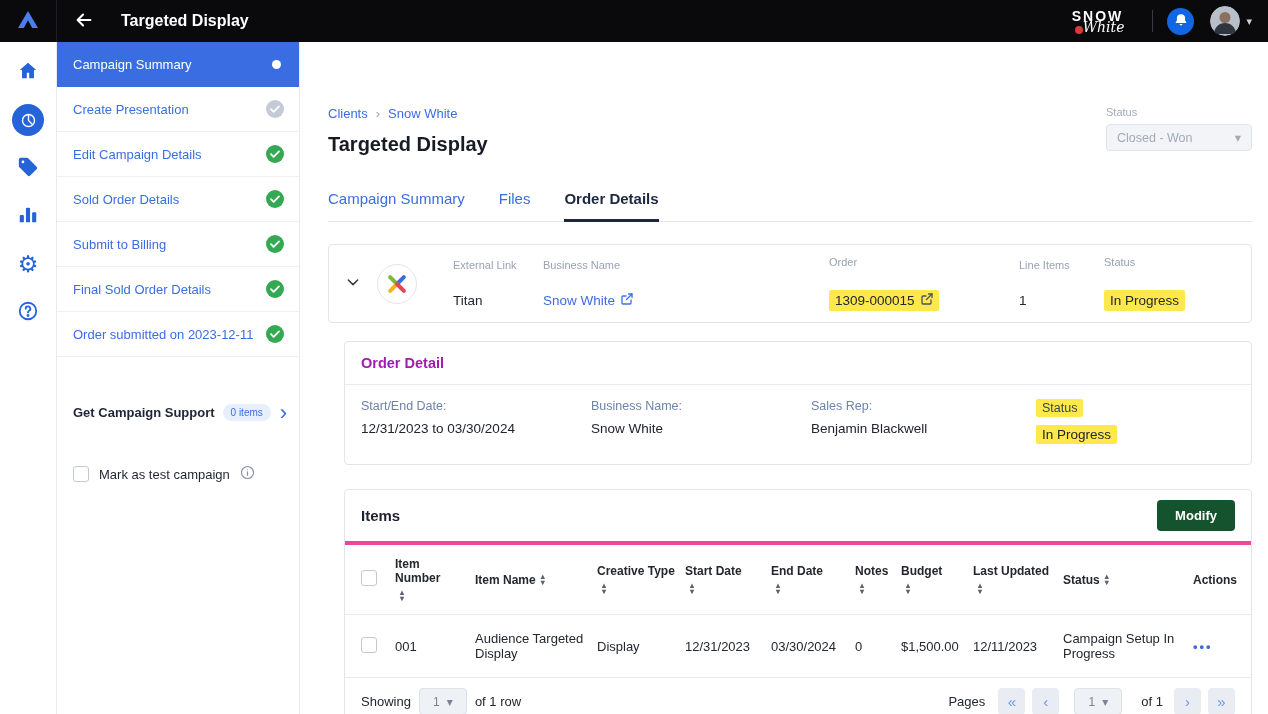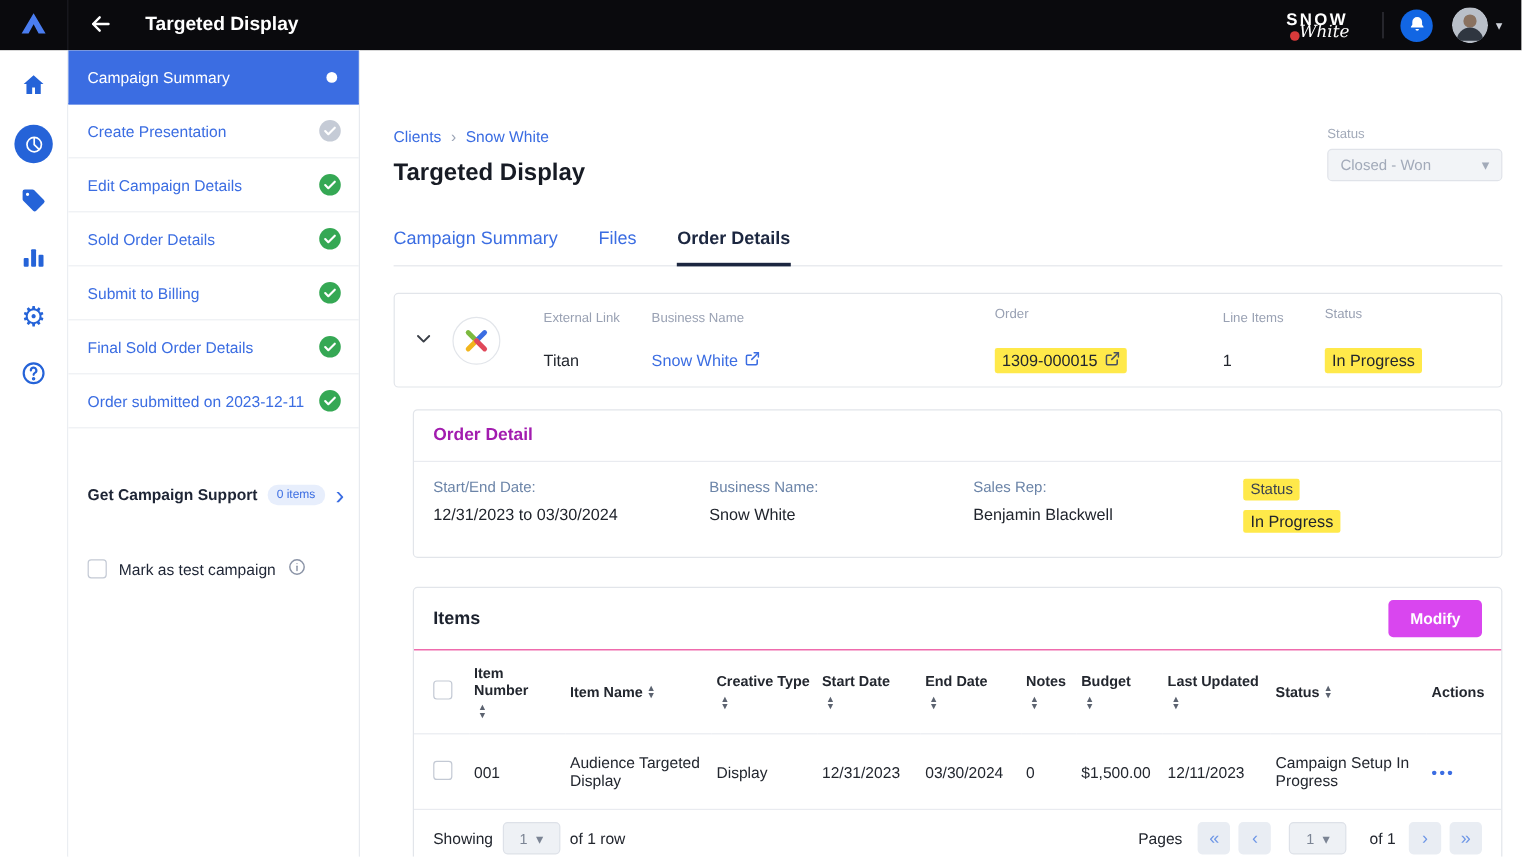--- a/index.html
+++ b/index.html
@@ -84,23 +84,23 @@
   .dc-head{padding:13px 16px;border-bottom:1px solid #e9ebf0;font-weight:700;font-size:14.5px;color:#a21caf}
   .dc-body{display:flex;padding:14px 16px 20px}
   .dc-col{display:flex;flex-direction:column;gap:8px}
   .dc-1{width:230px}.dc-2{width:220px}.dc-3{width:225px}.dc-4{flex:1}
   .dc-label{font-size:12.5px;color:#6b84a8}
   .dc-value{font-size:13.5px;color:#20242c}
   .hl-sm{background:#ffe94a;padding:2px 6px;width:fit-content;border-radius:2px}
 
   
   .items-card{margin:24px 0 0 16px}
-  .ic-head{display:flex;justify-content:space-between;align-items:center;padding:10px 16px;border-bottom:1px solid #ec4899}
+  .ic-head{display:flex;justify-content:space-between;align-items:center;padding:10px 16px;border-bottom:4px solid #ec4899}
   .ic-title{font-weight:700;font-size:15px;color:#1c222e}
-  .modify-btn{background:#d946ef;color:#fff;font-size:13px;font-weight:700;border:none;border-radius:4px;padding:8px 18px;cursor:pointer}
+  .modify-btn{background:#14532d;color:#fff;font-size:13px;font-weight:700;border:none;border-radius:4px;padding:8px 18px;cursor:pointer}
   table{border-collapse:collapse;width:100%;table-layout:fixed}
   th{font-size:12px;font-weight:700;color:#23272f;text-align:left;padding:12px 4px;vertical-align:middle;cursor:pointer}
   th.noclick{cursor:default}
   td{font-size:13px;color:#23272f;padding:16px 4px;border-top:1px solid #e9ebf0;vertical-align:middle}
   th:first-child,td:first-child{padding-left:16px}
   th:last-child,td:last-child{padding-right:16px}
   .sort{display:inline-flex;flex-direction:column;vertical-align:middle;margin-left:5px;line-height:5px}
   .sort::before{content:"▴";font-size:8px;color:#5c6370;line-height:6px}
   .sort::after{content:"▾";font-size:8px;color:#5c6370;line-height:6px}
   .stacked .th-label{display:block;margin-bottom:3px}

